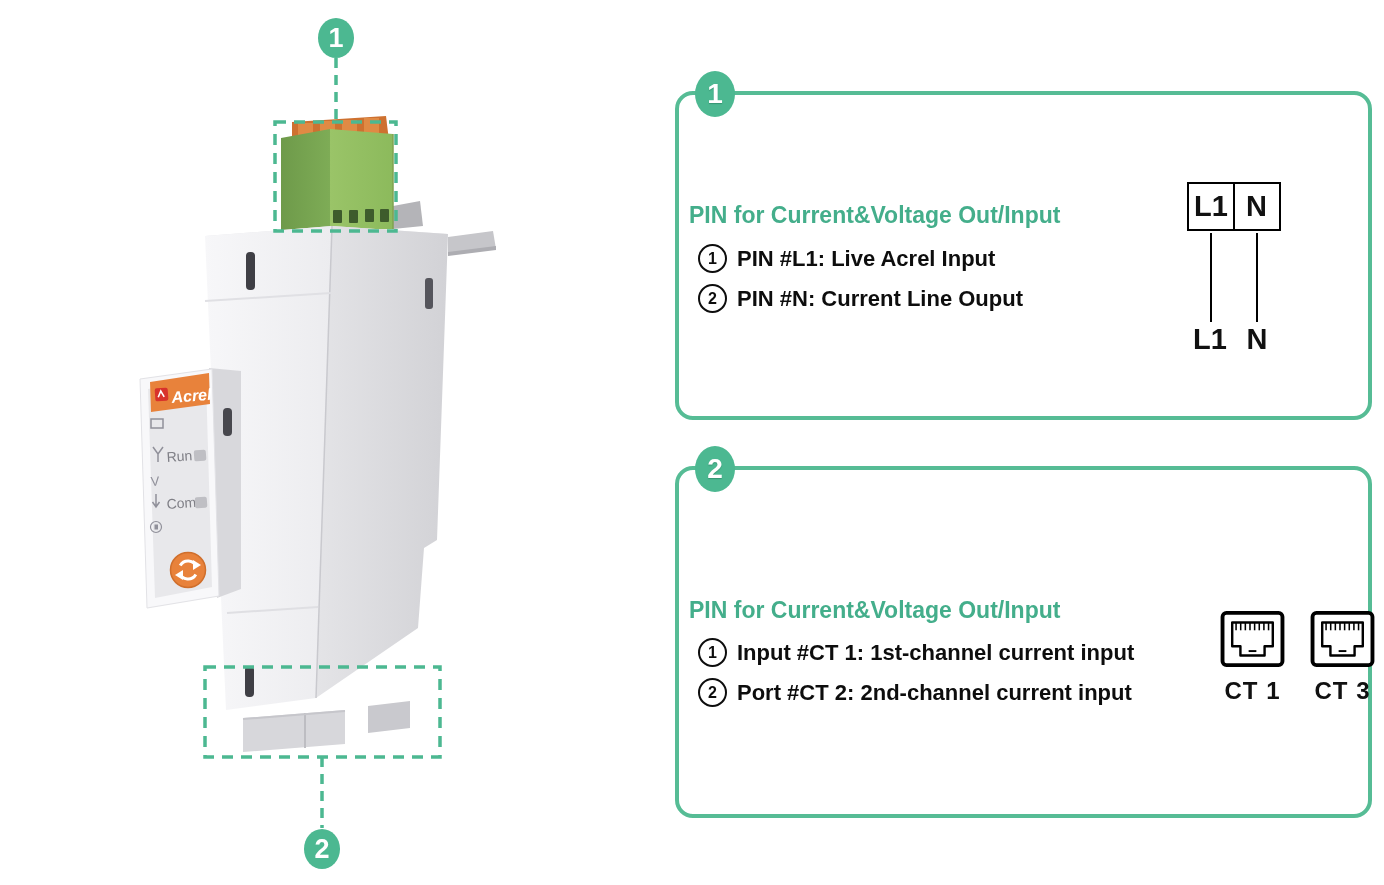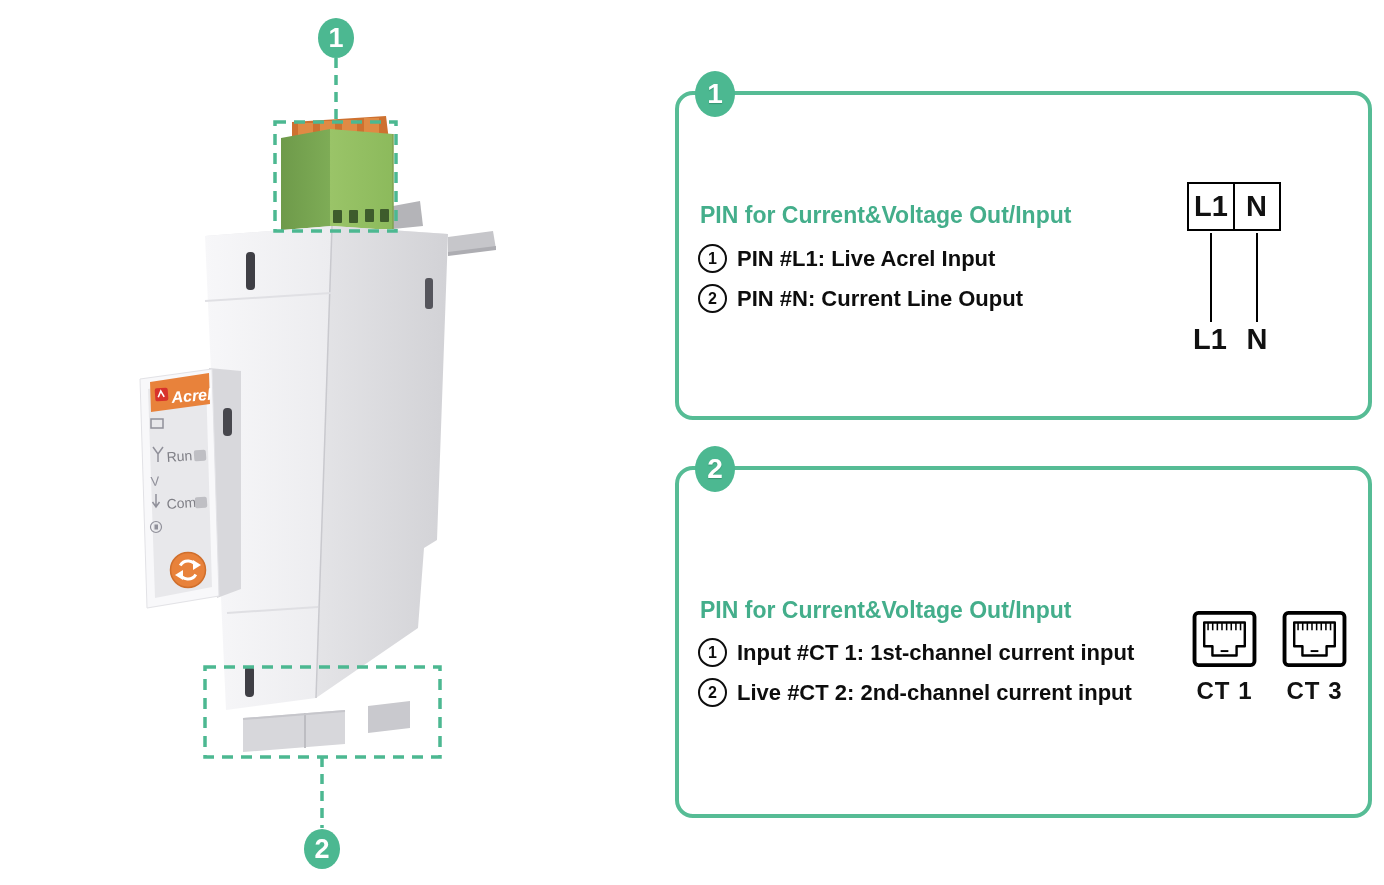--- a/index.html
+++ b/index.html
@@ -16,21 +16,21 @@
     border:4px solid #56BC95;border-radius:18px;background:#fff;
   }
   .panel-1{top:91px;height:329px;}
   .panel-2{top:466px;height:352px;}
   .badge{
     position:absolute;left:16px;top:-24px;width:40px;height:46px;border-radius:50%;
     background:#4CB891;color:#fff;display:flex;align-items:center;justify-content:center;
     font-size:28px;font-weight:bold;text-shadow:0 1px 1px rgba(35,120,90,.55);
   }
   .panel-title{
-    position:absolute;left:21px;color:#44AE8B;font-size:23px;font-weight:bold;white-space:nowrap;
+    position:absolute;left:10px;color:#44AE8B;font-size:23px;font-weight:bold;white-space:nowrap;
   }
   .panel-1 .panel-title{top:107px;}
   .panel-2 .panel-title{top:127px;}
   .pin-item{
     position:absolute;left:19px;display:flex;align-items:center;gap:10px;
     font-size:22px;font-weight:bold;white-space:nowrap;color:#0d0d0d;
   }
   .panel-1 .pin-item.i1{top:149px;} .panel-1 .pin-item.i2{top:189px;}
   .panel-2 .pin-item.i1{top:168px;} .panel-2 .pin-item.i2{top:208px;}
   .circ-num{
@@ -45,21 +45,21 @@
     box-sizing:border-box;width:48px;height:49px;border:2.5px solid #000;background:#fff;
     display:flex;align-items:center;justify-content:center;font-size:29px;font-weight:bold;
   }
   .ln-box + .ln-box{margin-left:-2.5px;}
   .wire{position:absolute;top:51px;width:2px;height:89px;background:#000;}
   .wire-l1{left:23px;} .wire-n{left:69px;}
   .ln-label{position:absolute;top:141px;transform:translateX(-50%);font-size:29px;font-weight:bold;}
   .ln-label.l1{left:23px;} .ln-label.n{left:70px;}
 
   
-  .ports{position:absolute;left:512px;top:140px;display:flex;gap:23px;}
+  .ports{position:absolute;left:540px;top:140px;display:flex;gap:23px;}
   .port{display:flex;flex-direction:column;align-items:center;}
   .port-label{margin-top:9px;font-size:24px;font-weight:bold;letter-spacing:1px;white-space:nowrap;}
 </style>
 </head>
 <body>
 
 <div class="stage">
 
   <svg width="660" height="885" viewBox="0 0 660 885" style="position:absolute;left:0;top:0;">
     <defs>
@@ -200,21 +200,21 @@
   <div class="panel panel-2">
     <div class="badge">2</div>
     <div class="panel-title">PIN for Current&amp;Voltage Out/Input</div>
 
     <div class="pin-item i1">
       <span class="circ-num">1</span>
       <span>Input #CT 1: 1st-channel current input</span>
     </div>
     <div class="pin-item i2">
       <span class="circ-num">2</span>
-      <span>Live #CT 2: 2nd-channel current input</span>
+      <span>Port #CT 2: 2nd-channel current input</span>
     </div>
 
     <div class="ports">
       <div class="port">
         <svg width="67" height="58" viewBox="0 0 68 60">
           <rect x="3" y="3" width="62" height="54" rx="4" fill="#fff" stroke="#000" stroke-width="4"></rect>
           <path d="M13,13 H55 V37.5 H46.5 V47 H21.5 V37.5 H13 Z" fill="none" stroke="#000" stroke-width="2.5" stroke-linejoin="round"></path>
           <g stroke="#000" stroke-width="1.6">
             <line x1="17" y1="13.5" x2="17" y2="21"></line>
               <line x1="21.8" y1="13.5" x2="21.8" y2="21"></line>

